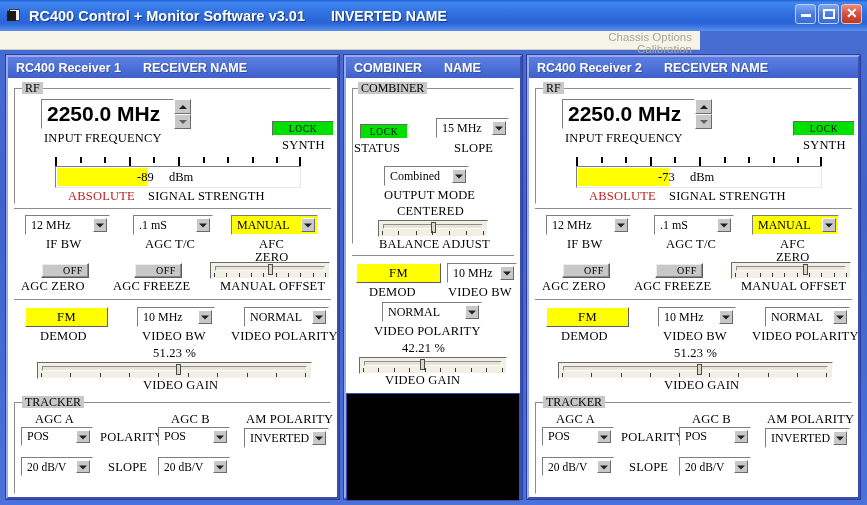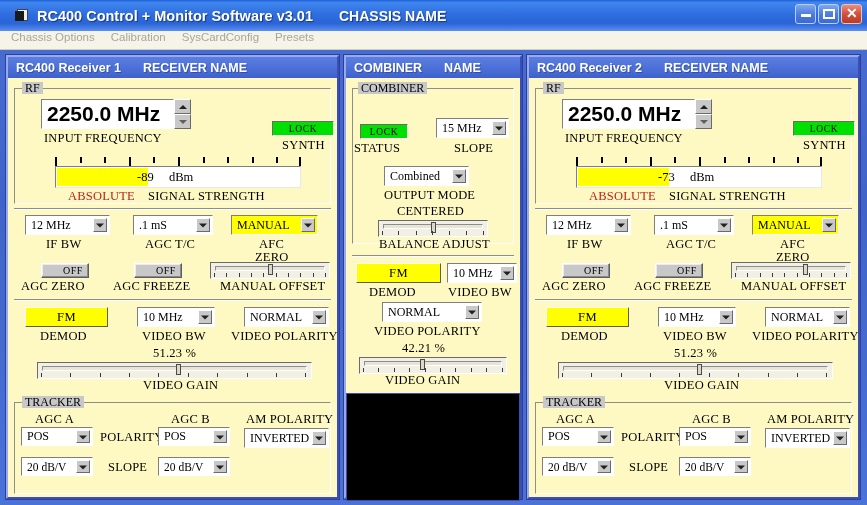--- a/index.html
+++ b/index.html
@@ -14,21 +14,21 @@
     position: relative;
     width: 867px; height: 505px;
     background: linear-gradient(to bottom, #4a6fd4 0%, #3f63c9 40%, #4a72d8 100%);
     overflow: hidden;
   }
 
   
   .titlebar {
     position: absolute; left: 0; top: 0; width: 867px; height: 31px;
     background: linear-gradient(to bottom, #1f5fd8 0%, #3f86ee 8%, #2f6ee0 45%, #2a64d6 75%, #5b8ff0 100%);
-    display: flex; align-items: center; padding-left: 8px;
+    display: flex; align-items: center;
   }
   .tb-icon {
     width: 17px; height: 15px; margin-left: 7px; margin-right: 5px;
     position: relative; flex: none;
   }
   .tb-icon .pg {
     position: absolute; left: 2px; top: 1px; width: 11px; height: 12px;
     background: #eeeeee; border: 1px solid #444;
   }
   .tb-icon .pg2 {
@@ -62,24 +62,25 @@
   .tb-btn .glyph {
     position: absolute; color: #fff; font-family: "Liberation Sans", sans-serif;
     font-size: 11px; line-height: 1; font-weight: bold;
   }
   .min-g { left: 5px; top: 9px; width: 10px; height: 3px; background: #fff; position: absolute; }
   .max-g { left: 4px; top: 4px; width: 12px; height: 10px; border: 2px solid #fff; position: absolute; }
   .close-g { left: 4px; top: 1px; font-size: 14px !important; font-weight: bold; }
 
   
   .menubar {
-    position: absolute; left: 0; top: 31px; width: 867px; height: 19px;
+    position: absolute; left: 0; top: 31px; width: 700px; height: 19px;
     background: #f6f4e8;
-    display: flex; align-items: flex-start;
+    display: flex; align-items: flex-end;
     border-bottom: 1px solid #cfcdbf;
+    flex-direction: column;
   }
   .menu-item {
     color: #a9a79a; font-family: "Liberation Sans", sans-serif;
     font-size: 11.5px; padding: 0 8px; white-space: nowrap;
   }
   .menu-item:first-child { margin-left: 3px; }
 
   
   .panel {
     position: absolute;
@@ -99,21 +100,21 @@
     font-weight: bold; font-size: 12.5px; white-space: nowrap;
     text-shadow: 1px 1px 0 rgba(0,0,0,0.25);
   }
   .panel-head .ph-r {
     color: #ffffff; font-family: "Liberation Sans", sans-serif;
     font-weight: bold; font-size: 12.5px; margin-left: 22px; white-space: nowrap;
     text-shadow: 1px 1px 0 rgba(0,0,0,0.25);
   }
   .panel-body {
     position: relative;
-    background: #fef9c3;
+    background: #ffffff;
     height: calc(100% - 21px);
   }
 
   
   .grp {
     position: absolute;
     border: 1px solid;
     border-color: #8d8d8d #ffffff #ffffff #8d8d8d;
   }
   .grp-label {
@@ -279,21 +280,21 @@
 <body>
 
 <div id="app">
 
   <div class="titlebar">
     <div class="tb-icon">
       <div class="pg"></div>
         <div class="pg2"></div>
     </div>
     <span class="tb-title">RC400 Control + Monitor Software v3.01</span>
-    <span class="tb-chassis">CHASSIS NAME</span>
+    <span class="tb-chassis">INVERTED NAME</span>
     <div class="tb-buttons">
       <div class="tb-btn">
           <div class="min-g"></div>
         </div>
       <div class="tb-btn">
           <div class="max-g"></div>
         </div>
       <div class="tb-btn close">
           <span class="glyph close-g">✕</span>
         </div>

